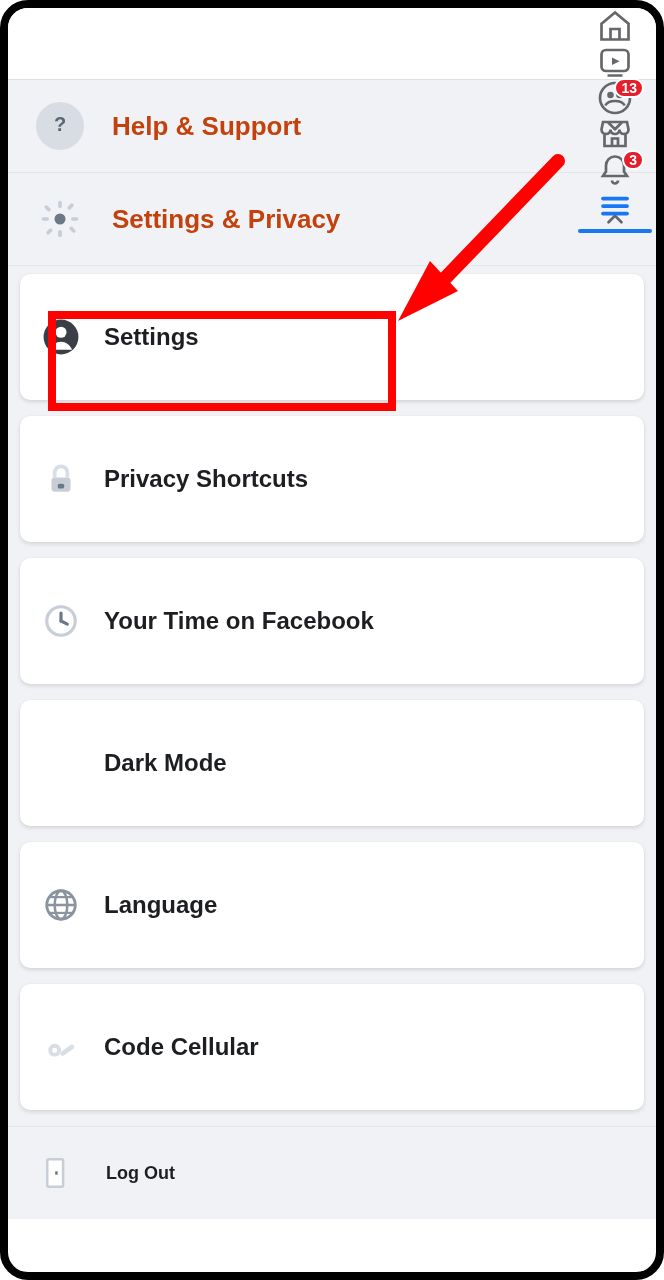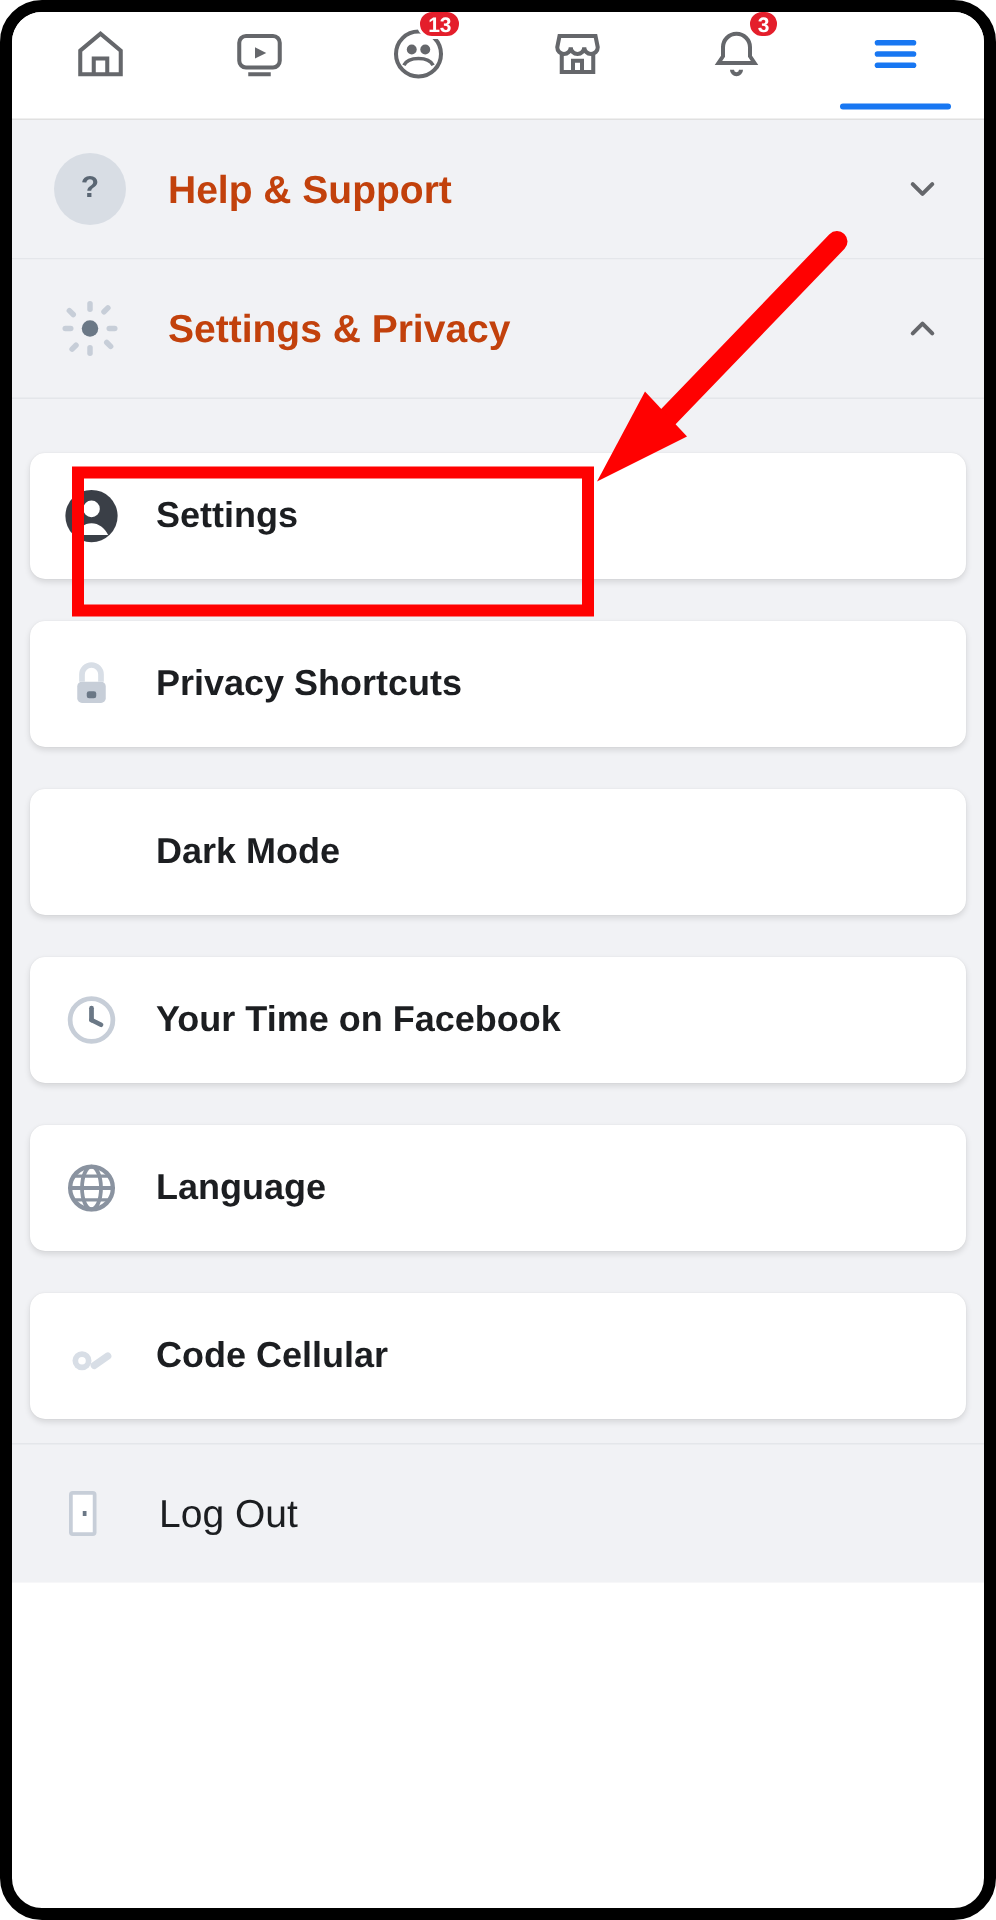--- a/index.html
+++ b/index.html
@@ -8,25 +8,26 @@
       background: #fff;
       width: 664px;
       height: 1280px;
       border: 8px solid #000;
       border-radius: 28px;
       overflow: hidden;
     }
     .top-nav {
       display: flex;
       justify-content: space-around;
-      align-items: flex-start;
+      align-items: flex-end;
       height: 72px;
       border-bottom: 1px solid #e0e0e0;
       background: #fff;
       padding: 0 6px;
+      flex-direction: column;
     }
     .nav-item {
       width: 70px;
       height: 56px;
       display: flex;
       align-items: center;
       justify-content: center;
       position: relative;
     }
     .nav-item.active::after {
@@ -88,27 +89,26 @@
       width: 48px; height: 48px;
       display:flex;align-items:center;justify-content:center;margin-right:28px;
     }
     .cards {
       padding: 8px 12px 0 12px;
     }
     .card {
       background: #fff;
       border-radius: 10px;
       box-shadow: 0 2px 4px rgba(0,0,0,0.12), 0 0 1px rgba(0,0,0,0.08);
-      padding: 23px 22px;
+      padding: 44px 22px;
       margin-bottom: 16px;
       display: flex;
       align-items: center;
       cursor: pointer;
       position: relative;
-      margin-top: 28px;
     }
     .card svg.ic { width: 38px; height: 38px; margin-right: 20px; flex-shrink:0; }
     .card .label {
       font-size: 24px;
       font-weight: 600;
       color: #1c1e21;
       margin-left: 4px;
     }
     .highlight-box {
       position: absolute;
@@ -123,21 +123,21 @@
       left: 370px; top: 138px;
       z-index: 10;
       pointer-events:none;
     }
     .rel { position: relative; }
     .logout-row {
       display:flex;align-items:center;padding: 26px 28px;border-top:1px solid #e4e6ea;
       background:#f1f2f5;
     }
     .logout-row svg { width: 40px; height:40px; margin-right:30px; }
-    .logout-row .label { font-size:26px;font-weight:400;color:#1c1e21; }
+    .logout-row .label { font-size:18px;font-weight:700;color:#1c1e21; }
   </style>
 </head>
 <body>
 
 <div class="rel">
 <div class="top-nav">
   <div class="nav-item">
     <svg viewBox="0 0 24 24">
           <path fill="none" stroke="#65676b" stroke-width="1.8" d="M3 10.5 12 3l9 7.5V21H3z M9 21v-7h6v7"></path>
         </svg>
@@ -227,32 +227,32 @@
       <svg class="ic" viewBox="0 0 24 24">
             <rect x="6" y="11" width="12" height="9" rx="2" fill="#c7ced8"></rect>
             <rect x="10" y="15" width="4" height="3" rx="1" fill="#6b7886"></rect>
             <path d="M8 11V8a4 4 0 018 0v3" fill="none" stroke="#d8dee6" stroke-width="2.4"></path>
           </svg>
       <span class="label">Privacy Shortcuts</span>
     </div>
 
     <div class="card">
       <svg class="ic" viewBox="0 0 24 24">
-            <path d="M14 3a9 9 0 100 18 7 7 0 010-18z" fill="#c7ced8"></path>
-          </svg>
-      <span class="label">Dark Mode</span>
-    </div>
-
-    <div class="card">
-      <svg class="ic" viewBox="0 0 24 24">
             <circle cx="12" cy="12" r="9" fill="none" stroke="#c7ced8" stroke-width="2"></circle>
             <line x1="12" y1="12" x2="12" y2="7" stroke="#6b7886" stroke-width="2" stroke-linecap="round"></line>
             <line x1="12" y1="12" x2="16" y2="14" stroke="#6b7886" stroke-width="2" stroke-linecap="round"></line>
           </svg>
       <span class="label">Your Time on Facebook</span>
+    </div>
+
+    <div class="card">
+      <svg class="ic" viewBox="0 0 24 24">
+            <path d="M14 3a9 9 0 100 18 7 7 0 010-18z" fill="#c7ced8"></path>
+          </svg>
+      <span class="label">Dark Mode</span>
     </div>
 
     <div class="card">
       <svg class="ic" viewBox="0 0 24 24">
             <circle cx="12" cy="12" r="9" fill="none" stroke="#8a93a0" stroke-width="1.8"></circle>
             <ellipse cx="12" cy="12" rx="4" ry="9" fill="none" stroke="#8a93a0" stroke-width="1.6"></ellipse>
             <line x1="3" y1="12" x2="21" y2="12" stroke="#8a93a0" stroke-width="1.6"></line>
             <line x1="4.5" y1="7" x2="19.5" y2="7" stroke="#8a93a0" stroke-width="1.4"></line>
             <line x1="4.5" y1="17" x2="19.5" y2="17" stroke="#8a93a0" stroke-width="1.4"></line>
           </svg>

